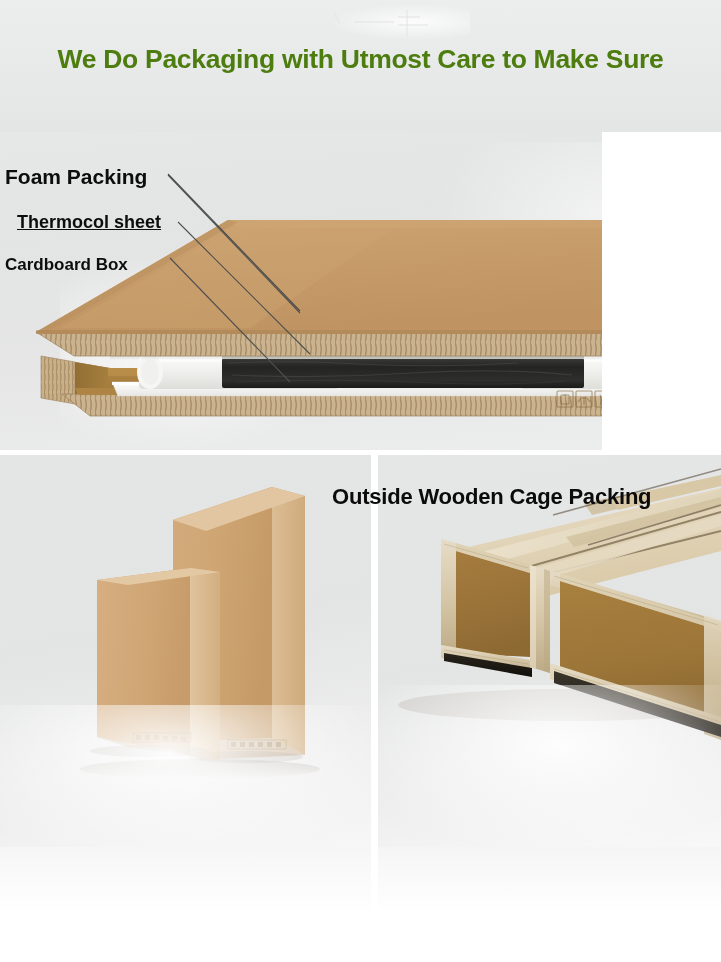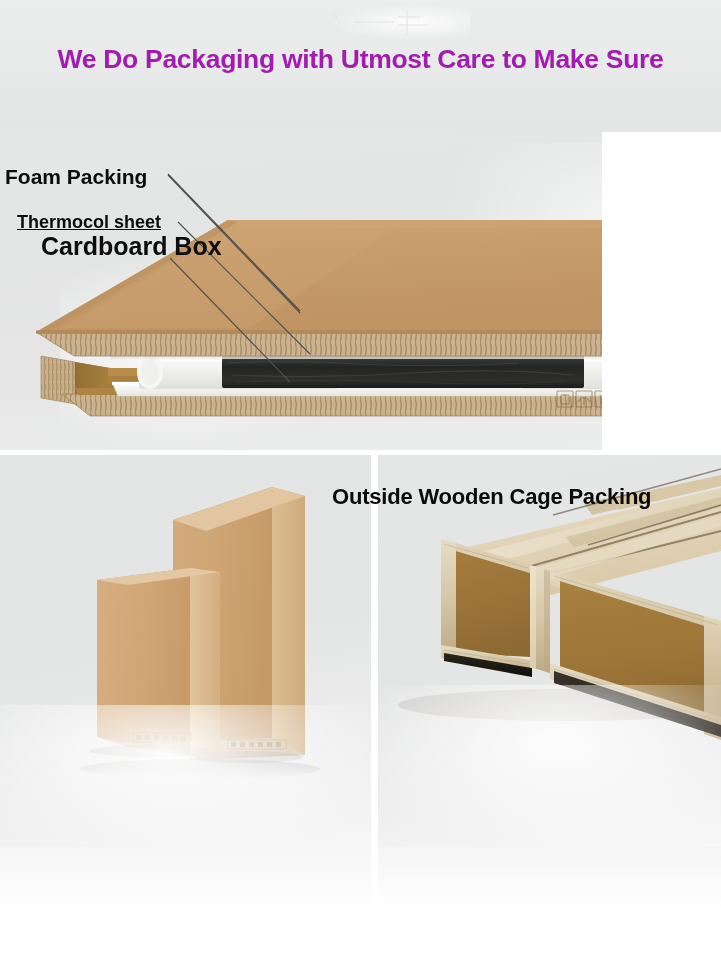--- a/index.html
+++ b/index.html
@@ -35,21 +35,21 @@
   .wm4{left:76px;top:6px;width:2px;height:26px;}
   .wm5{left:6px;top:8px;width:2px;height:13px;transform:rotate(-28deg);}
 
   .headline{
     position:absolute;left:0;top:44px;width:721px;
     text-align:center;
     font-weight:bold;
     font-size:26.5px;
     line-height:30px;
     letter-spacing:-0.3px;
-    color:#a21caf;
+    color:#4d7c0f;
   }
   .headline .l2{display:block;}
 
   
   .hero{
     position:absolute;left:0;top:132px;width:602px;height:318px;
     background:linear-gradient(175deg,#e6e7e7 0%,#e3e4e4 30%,#e6e6e6 65%,#eceded 100%);
     overflow:hidden;
   }
   .hero-glow{
@@ -65,21 +65,21 @@
 
   
   .callout{
     position:absolute;
     font-weight:bold;
     color:#0d0d0d;
     white-space:nowrap;
   }
   #lbl-foam{left:5px;top:33px;font-size:21px;}
   #lbl-thermo{left:17px;top:80px;font-size:18px;text-decoration:underline;}
-  #lbl-card{left:5px;top:100px;font-size:25px;margin-left:36px;}
+  #lbl-card{left:5px;top:123px;font-size:17px;}
 
   
   .boxsvg{position:absolute;left:0;top:0;width:721px;height:318px;}
 
   
   .panel-bl{
     position:absolute;left:0;top:455px;width:371px;height:392px;
     background:linear-gradient(170deg,#e4e5e5 0%,#e3e4e4 45%,#eeeeee 78%,#f7f7f7 100%);
     overflow:hidden;
   }

